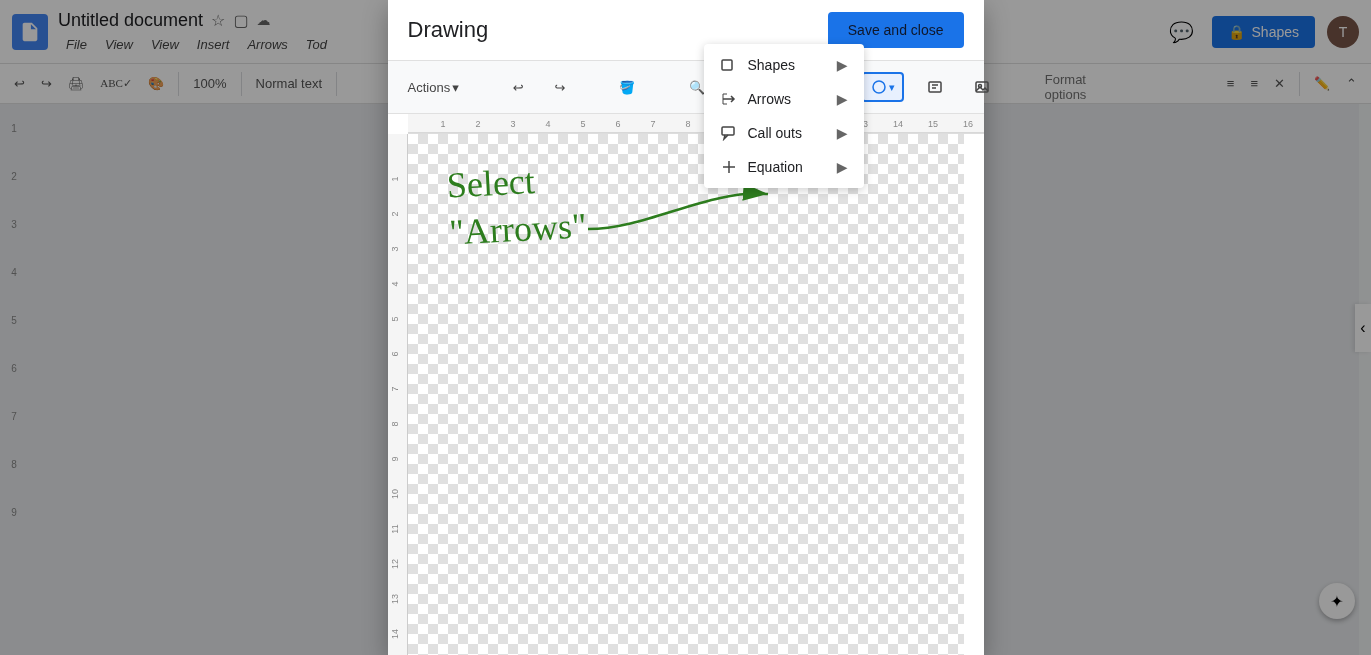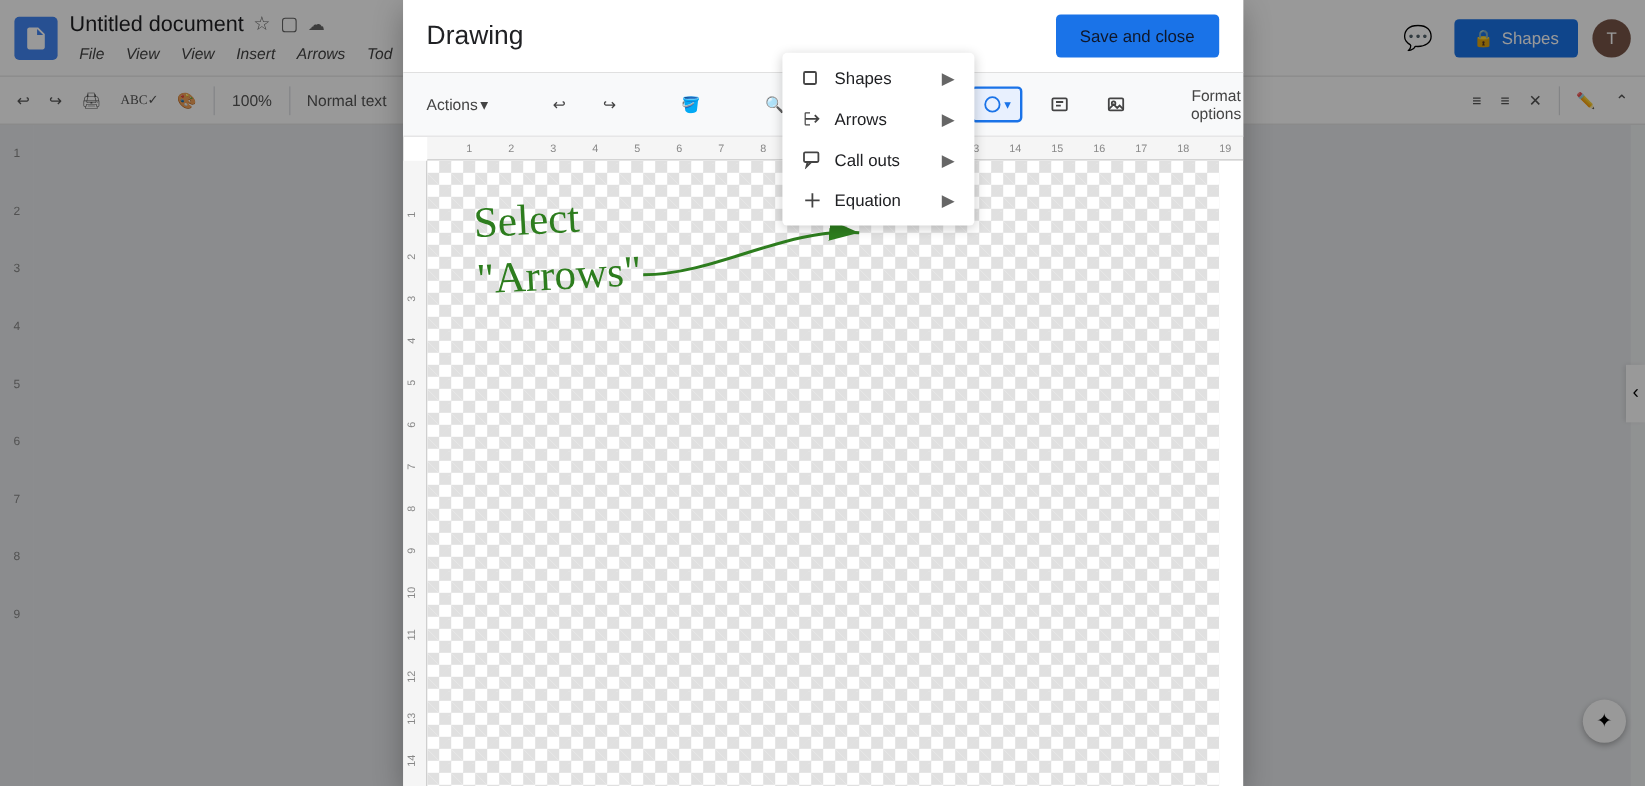--- a/index.html
+++ b/index.html
@@ -157,21 +157,21 @@
       background: rgba(0,0,0,0.4);
       z-index: 10;
     }
 
     
     .drawing-dialog {
       position: absolute;
       top: 0;
       left: 50%;
       transform: translateX(-50%);
-      width: 700px;
+      width: 596px;
       height: 655px;
       background: #fff;
       z-index: 20;
       display: flex;
       flex-direction: column;
       box-shadow: 0 8px 24px rgba(0,0,0,0.3);
     }
 
     
     .dialog-header {

